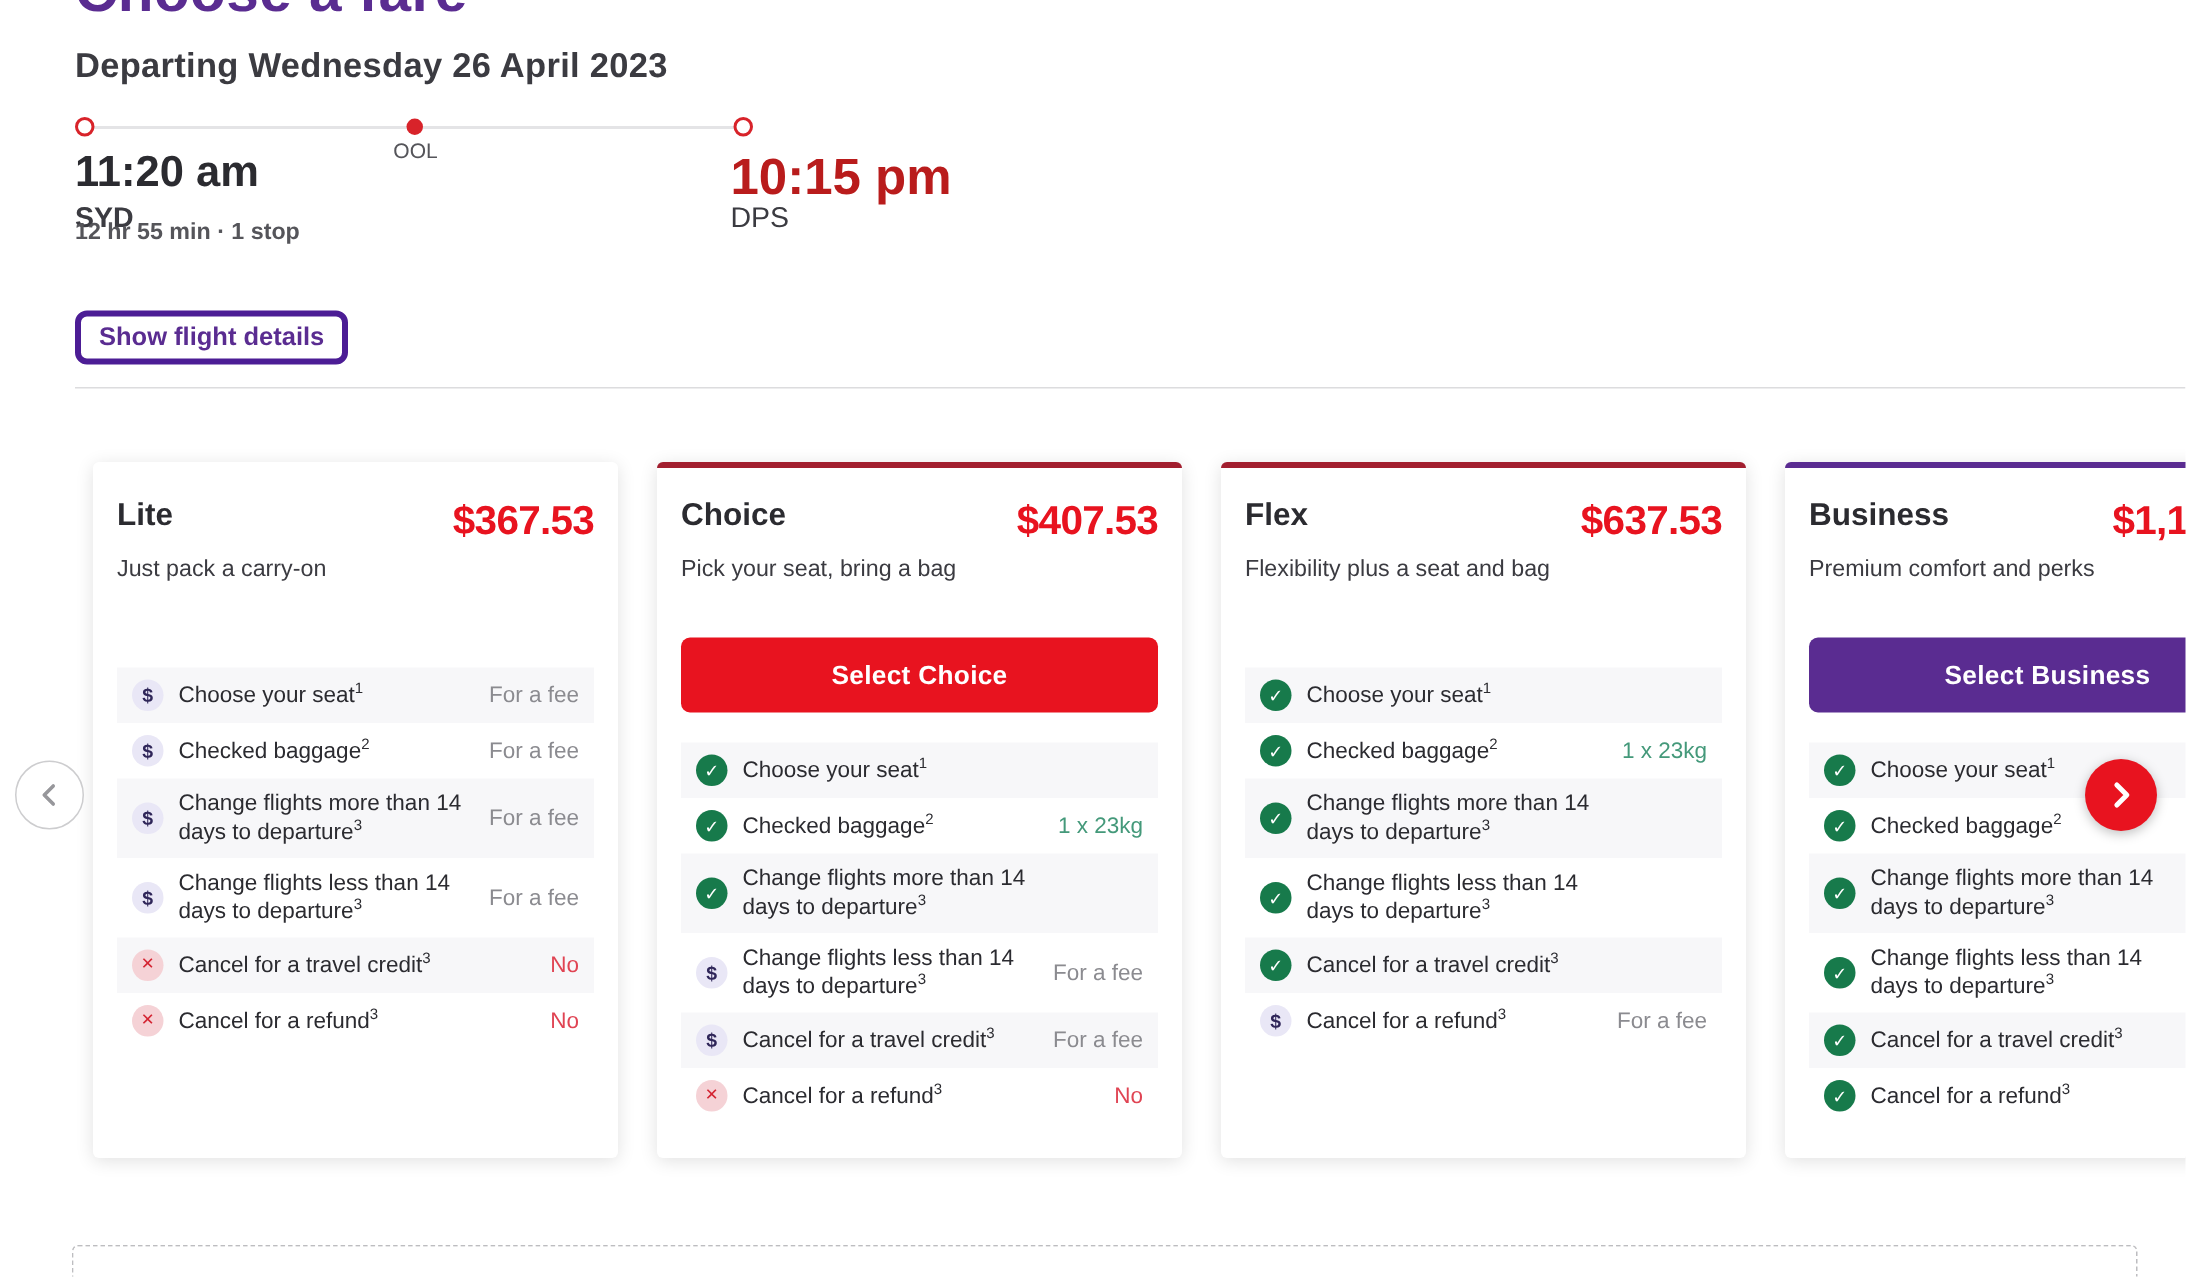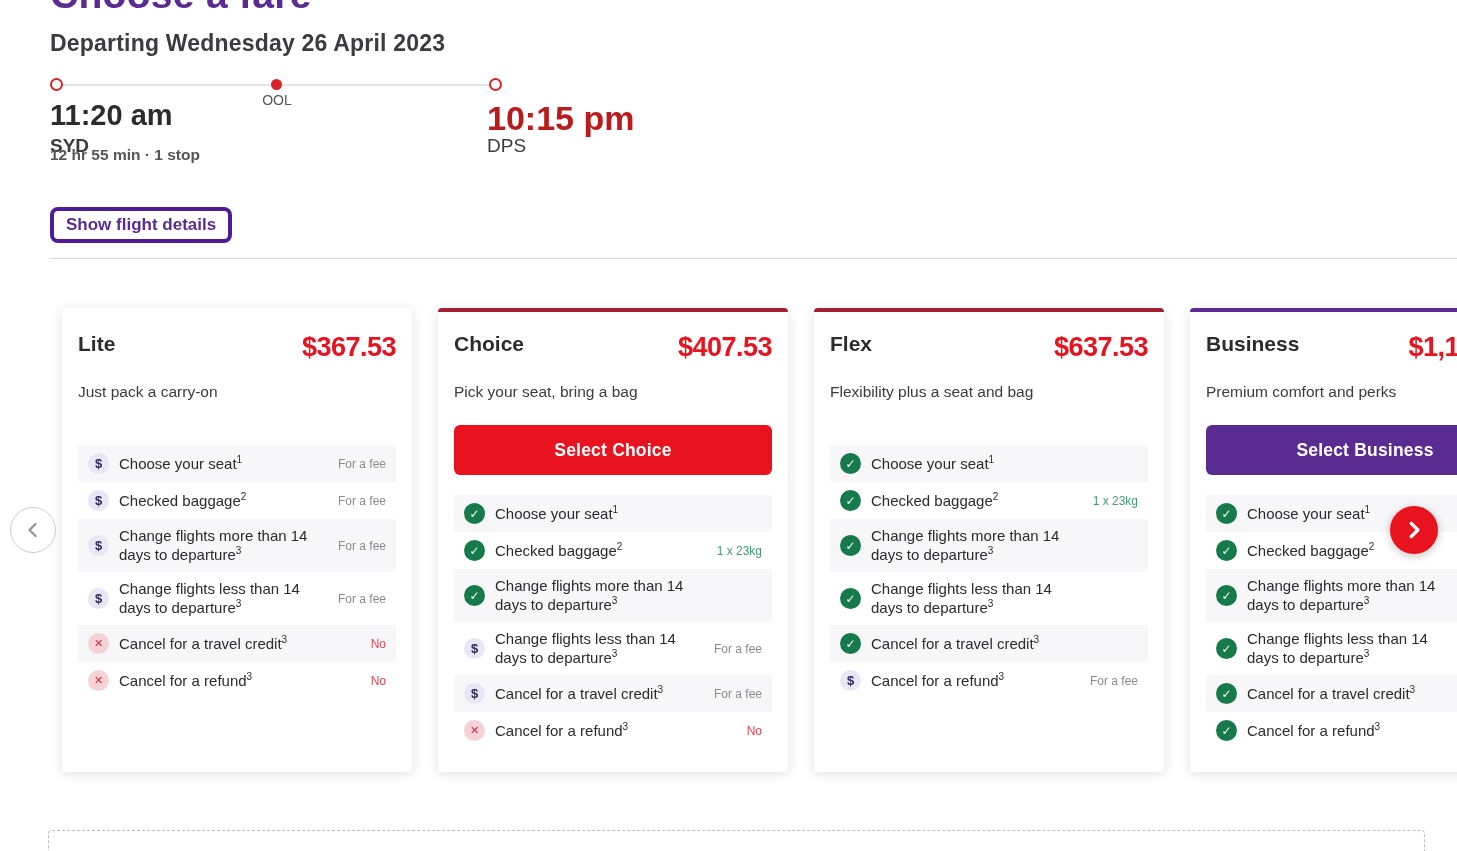--- a/index.html
+++ b/index.html
@@ -50,21 +50,21 @@
     box-shadow:0 2px 12px rgba(0,0,0,.12);
     border-top:4px solid transparent;
     padding:20px 16px 16px;
   }
   .card.bar-red{border-top-color:var(--dark-red);}
   .card.bar-purple{border-top-color:var(--purple);}
   .card-head{height:93px;}
   .head-row{display:flex;justify-content:space-between;align-items:flex-start;gap:40px;}
   .fare-name{font-size:21px;font-weight:700;color:#2b2b30;}
   .fare-price{font-size:27px;font-weight:800;color:var(--red);letter-spacing:-.5px;white-space:nowrap;}
-  .fare-tagline{margin-top:19px;font-size:15.5px;line-height:1.25;color:#3b3b41;max-width:205px;}
+  .fare-tagline{margin-top:7px;font-size:15.5px;line-height:1.25;color:#3b3b41;max-width:205px;}
   .select-btn{
     display:block;width:100%;height:50px;border-radius:6px;
     font-family:inherit;font-size:17.5px;font-weight:700;cursor:pointer;letter-spacing:.2px;
   }
   .btn-outline-red{background:#fff;border:1px solid var(--red);color:var(--red);}
   .btn-solid-red{background:var(--red);border:none;color:#fff;}
   .btn-solid-purple{background:var(--purple);border:none;color:#fff;}
   .features{margin-top:20px;}
   .feature-row{
     display:flex;align-items:center;padding:8px 10px;min-height:37px;
@@ -75,21 +75,21 @@
     display:flex;align-items:center;justify-content:center;
     font-size:13px;font-weight:700;line-height:1;
   }
   .ficon.fee{background:var(--fee-bg);color:var(--fee-fg);}
   .ficon.yes{background:var(--green-icon);color:#fff;font-size:12px;}
   .ficon.no{background:var(--cross-bg);color:var(--cross-fg);font-size:11px;}
   .flabel{
     margin-left:10px;font-size:15px;line-height:1.2;color:#2b2b30;max-width:203px;
   }
   .flabel sup{font-size:10px;}
-  .fvalue{margin-left:auto;font-size:12px;white-space:nowrap;padding-left:8px;}
+  .fvalue{margin-left:auto;font-size:15px;white-space:nowrap;padding-left:8px;}
   .fvalue.muted{color:var(--muted);}
   .fvalue.negative{color:var(--negative);}
   .fvalue.positive{color:var(--green-text);}
   
   .nav-prev{
     position:absolute;left:10px;top:507px;width:46px;height:46px;border-radius:50%;
     background:#fff;border:1.5px solid #cdcdcf;color:#97979b;cursor:pointer;
     display:flex;align-items:center;justify-content:center;z-index:6;padding:0;
   }
   .nav-next{

